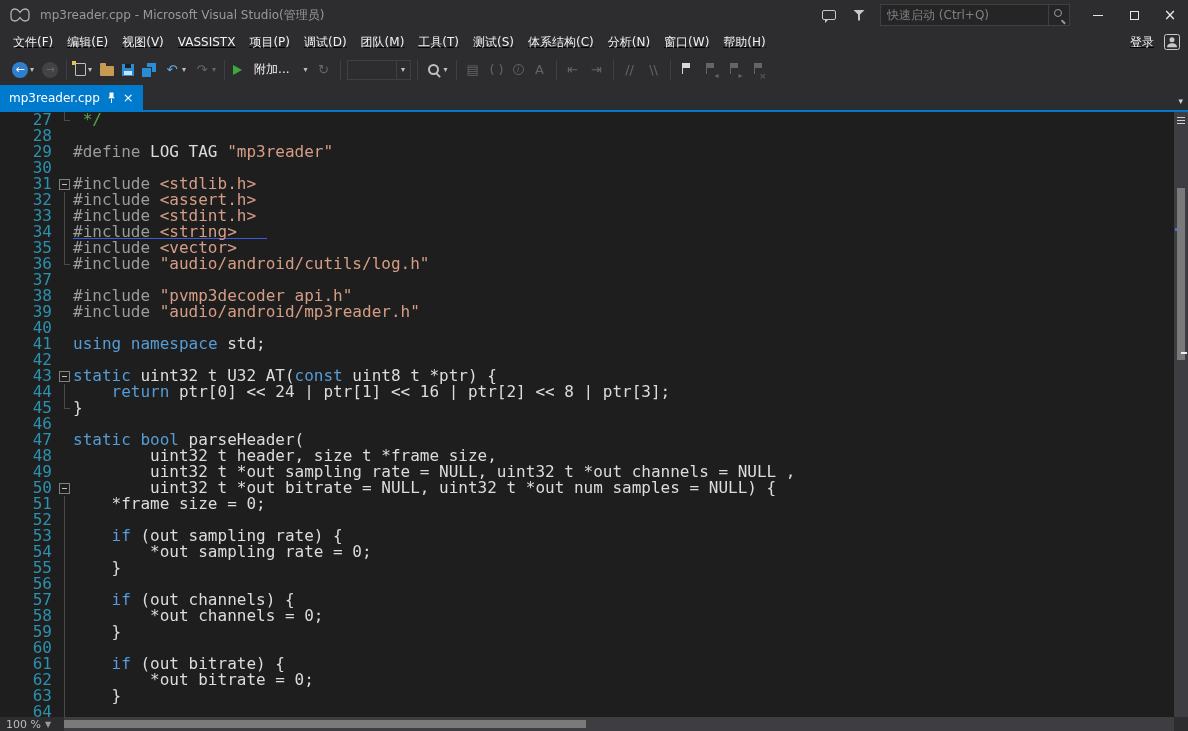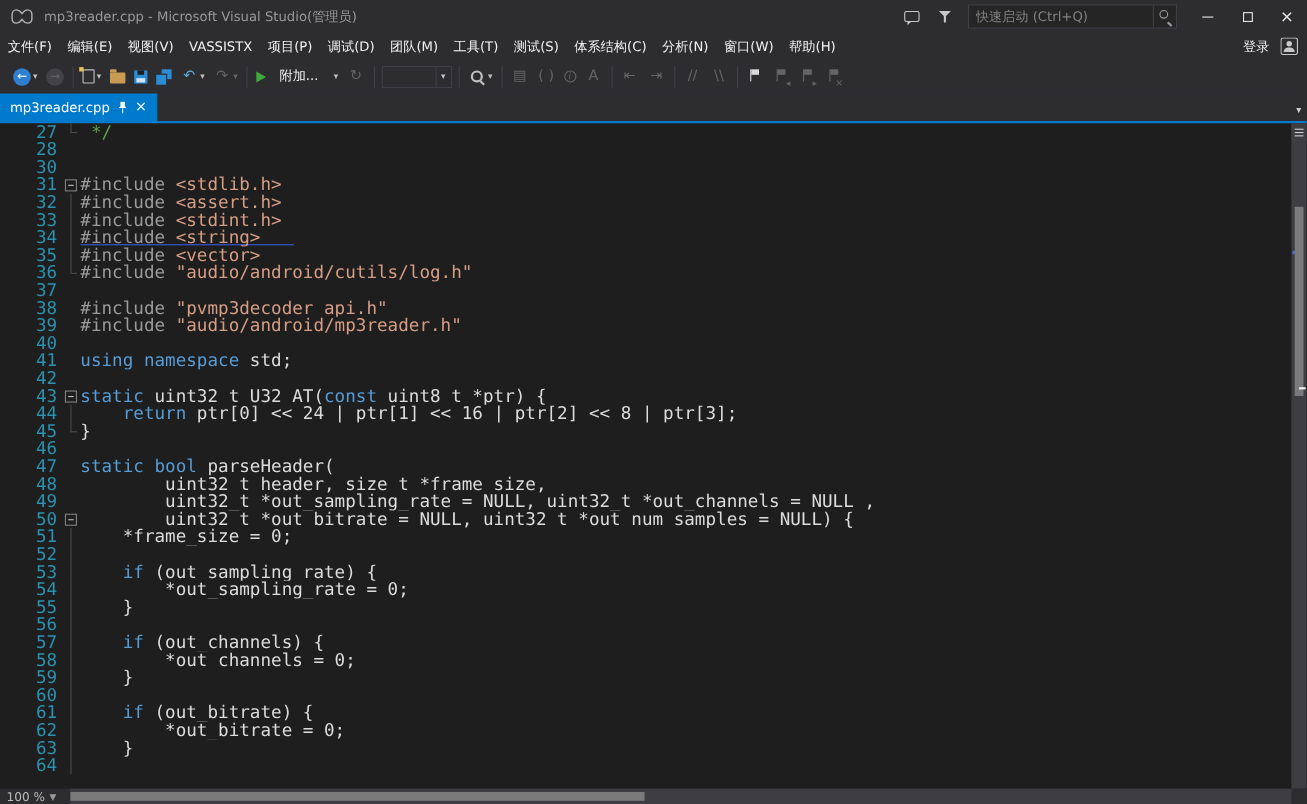--- a/index.html
+++ b/index.html
@@ -22,21 +22,21 @@
   .ql-input::placeholder { color:#808080; opacity:1; }
   .ql-search { position:relative; width:21px; height:20px; border-left:1px solid #3F3F46; flex:none; }
   .ql-search::before { content:""; position:absolute; top:4px; left:5px; width:6px; height:6px; border:1.5px solid #9A9A9A; border-radius:50%; }
   .ql-search::after { content:""; position:absolute; bottom:3px; right:3px; width:5px; height:1.5px; background:#9A9A9A; transform:rotate(45deg); }
   .win-controls { display:flex; height:100%; }
   .win-btn { width:36px; height:100%; display:inline-flex; align-items:center; justify-content:center; color:#E6E6E6; font-size:15px; }
   .glyph-min { width:10px; height:1px; background:#E6E6E6; display:inline-block; }
   .glyph-max { width:9px; height:9px; border:1px solid #E6E6E6; display:inline-block; }
 
   
-  .menubar { height:24px; flex:none; display:flex; align-items:center; padding-left:0; }
+  .menubar { height:24px; flex:none; display:flex; align-items:center; padding-left:6px;text-decoration:underline; }
   .menu-items { display:flex; align-items:center; }
   .menu-item { color:#F1F1F1; font-size:12px; padding:3px 7px; white-space:nowrap; }
   .menubar-right { margin-left:auto; display:flex; align-items:center; padding-right:8px; gap:10px; }
   .signin { color:#F1F1F1; font-size:12px;margin-left:16px; }
   .user-frame { display:inline-flex; }
 
   
   .toolbar { height:31px; flex:none; display:flex; align-items:center; padding-left:8px; }
   .toolbar-items { display:flex; align-items:center; }
   .tb-btn { display:inline-flex; align-items:center; height:24px; padding:0 3px; margin:0 1px; border-radius:2px; color:#C8C8C8; }
@@ -297,20 +297,26 @@
           <div class="code"><span><span class="t-c"> */</span></span></div>
         </div>
         <div class="cl">
           <span class="ind"></span>
           <span class="num">28</span>
           <span class="fold"></span>
           <div class="code"><span></span></div>
         </div>
         <div class="cl">
           <span class="ind"></span>
+          <span class="num">29</span>
+          <span class="fold"></span>
+          <div class="code"><span><span class="t-p">#define</span><span class="t-d"> LOG_TAG </span><span class="t-s">"mp3reader"</span></span></div>
+        </div>
+        <div class="cl">
+          <span class="ind"></span>
           <span class="num">30</span>
           <span class="fold"></span>
           <div class="code"><span></span></div>
         </div>
         <div class="cl">
           <span class="ind"></span>
           <span class="num">31</span>
           <span class="fold">
             <span class="fbox"></span>
           </span>

